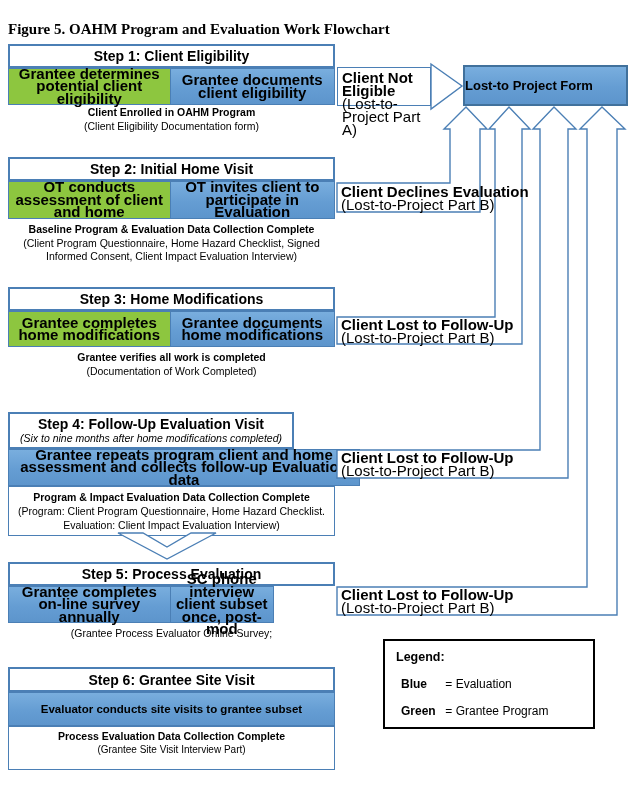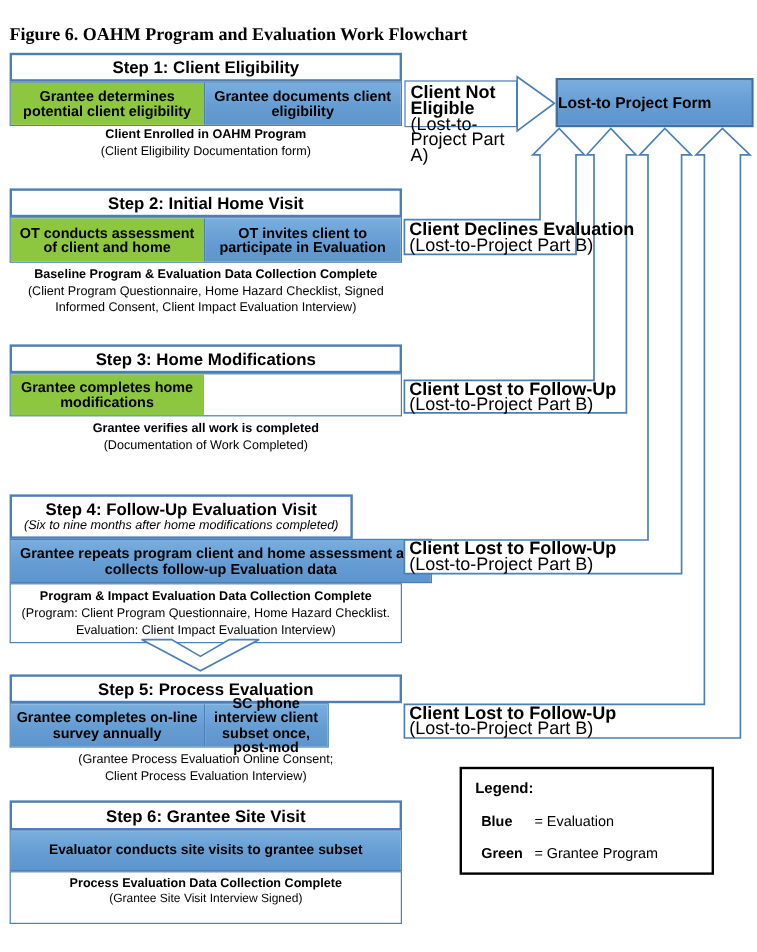--- a/index.html
+++ b/index.html
@@ -6,21 +6,21 @@
   html,body{background:#fff}
   body{font-family:"Liberation Sans",sans-serif;color:#000}
   .canvas{position:relative;width:631px;height:793px;background:#fff;overflow:hidden}
   .abs{position:absolute}
   .title{font-family:"Liberation Serif",serif;font-weight:bold;font-size:15px;z-index:2}
   .hdr{background:#fff;border:2px solid #4b7fb5;font-weight:bold;font-size:14px;
        display:flex;flex-direction:column;align-items:center;justify-content:center;z-index:2;text-align:center;line-height:16px}
   .hdr .sub{font-weight:normal;font-style:italic;font-size:10.5px;line-height:13px}
   .cells{display:flex;border:1.5px solid #4b7fb5;z-index:2}
   .cell{display:flex;align-items:center;justify-content:center;text-align:center;
-        font-weight:bold;font-size:12px;line-height:12.5px;padding:1px 4px;flex:1}
+        font-weight:bold;font-size:15px;line-height:12.5px;padding:1px 4px;flex:1}
   .cell+.cell{border-left:1.5px solid #4b7fb5}
   .cell-fixed{flex:0 0 160.5px}
   .green{background:#8dc63f}
   .blue{background:linear-gradient(#79aede 0%,#659dd3 55%,#5d95cc 100%)}
   .note{text-align:center;font-size:10.5px;line-height:13.5px;z-index:2}
   .b{font-weight:bold}
   .notebox{background:#fff;border:1.5px solid #4b7fb5;text-align:center;font-size:10.5px;
            line-height:14px;z-index:2;padding-top:3px}
   .callout{font-size:15px;line-height:13px;z-index:4}
   .callout .cb{font-weight:bold}
@@ -31,21 +31,21 @@
   .legend .lg-title{font-weight:bold;font-size:12.5px}
   .legend .lg-item{margin-top:13px;padding-left:5px}
   .legend .lg-term{font-weight:bold;display:inline-block;min-width:41px}
   svg.overlay{position:absolute;left:0;top:0;z-index:3;pointer-events:none}
 </style>
 </head>
 <body>
 
 <div class="canvas">
 
-  <div class="abs title" style="left:8px;top:21px">Figure 6. OAHM Program and Evaluation Work Flowchart</div>
+  <div class="abs title" style="left:8px;top:21px">Figure 5. OAHM Program and Evaluation Work Flowchart</div>
 
   <div class="abs hdr" style="left:8px;top:44px;width:327px;height:24px">
     <span>Step 1: Client Eligibility</span>
   </div>
   <div class="abs cells" style="left:8px;top:68px;width:327px;height:37px">
     <div class="cell green cell-fixed">Grantee determines potential client eligibility</div>
     <div class="cell blue">Grantee documents client eligibility</div>
   </div>
   <div class="abs note" style="left:0;top:106px;width:343px">
     <div class="b">Client Enrolled in OAHM Program</div>
@@ -75,20 +75,21 @@
   <div class="abs callout" style="left:341px;top:185px">
     <div class="cb">Client Declines Evaluation</div>
     <div>(Lost-to-Project Part B)</div>
   </div>
 
   <div class="abs hdr" style="left:8px;top:287px;width:327px;height:24px">
     <span>Step 3: Home Modifications</span>
   </div>
   <div class="abs cells" style="left:8px;top:311px;width:327px;height:36px">
     <div class="cell green cell-fixed">Grantee completes home modifications</div>
+    <div class="cell blue">Grantee documents home modifications</div>
   </div>
   <div class="abs note" style="left:0;top:351px;width:343px">
     <div class="b">Grantee verifies all work is completed</div>
     <div>(Documentation of Work Completed)</div>
   </div>
   <div class="abs callout" style="left:341px;top:318px">
     <div class="cb">Client Lost to Follow-Up</div>
     <div>(Lost-to-Project Part B)</div>
   </div>
 
@@ -110,22 +111,21 @@
   </div>
 
   <div class="abs hdr" style="left:8px;top:562px;width:327px;height:24px">
     <span>Step 5: Process Evaluation</span>
   </div>
   <div class="abs cells" style="left:8px;top:586px;width:266px;height:37px">
     <div class="cell blue cell-fixed">Grantee completes on-line survey annually</div>
     <div class="cell blue">SC phone interview client subset once, post-mod</div>
   </div>
   <div class="abs note" style="left:0;top:627px;width:343px">
-    <div>(Grantee Process Evaluation Online Consent;</div>
-    <div>Client Process Evaluation Interview)</div>
+    <div>(Grantee Process Evaluator Online Survey;</div>
   </div>
   <div class="abs callout" style="left:341px;top:588px">
     <div class="cb">Client Lost to Follow-Up</div>
     <div>(Lost-to-Project Part B)</div>
   </div>
 
   <div class="abs legend" style="left:383px;top:639px;width:212px;height:90px">
     <div class="lg-title">Legend:</div>
     <div class="lg-item">
       <span class="lg-term">Blue</span>
@@ -138,21 +138,21 @@
   </div>
 
   <div class="abs hdr" style="left:8px;top:667px;width:327px;height:25px">
     <span>Step 6: Grantee Site Visit</span>
   </div>
   <div class="abs cells" style="left:8px;top:692px;width:327px;height:34px">
     <div class="cell blue" style="font-size:11.5px">Evaluator conducts site visits to grantee subset</div>
   </div>
   <div class="abs notebox" style="left:8px;top:726px;width:327px;height:44px;padding-top:2px">
     <div class="b">Process Evaluation Data Collection Complete</div>
-    <div style="font-size:10px">(Grantee Site Visit Interview Signed)</div>
+    <div style="font-size:10px">(Grantee Site Visit Interview Part)</div>
   </div>
 
   <svg class="overlay" width="631" height="793" viewBox="0 0 631 793">
 
     <path d="M431,64 L462,86 L431,109 Z" fill="#ffffff" stroke="#4b7fb5" stroke-width="1.4"></path>
 
     <path d="M337,183 L450,183 L450,129 L444,129 L466,107 L487,129 L480,129 L480,212 L337,212 Z" fill="#ffffff" stroke="#4b7fb5" stroke-width="1.4"></path>
 
     <path d="M337,317 L495,317 L495,129 L489,129 L509,107 L530,129 L522,129 L522,344 L337,344 Z" fill="#ffffff" stroke="#4b7fb5" stroke-width="1.4"></path>
 

